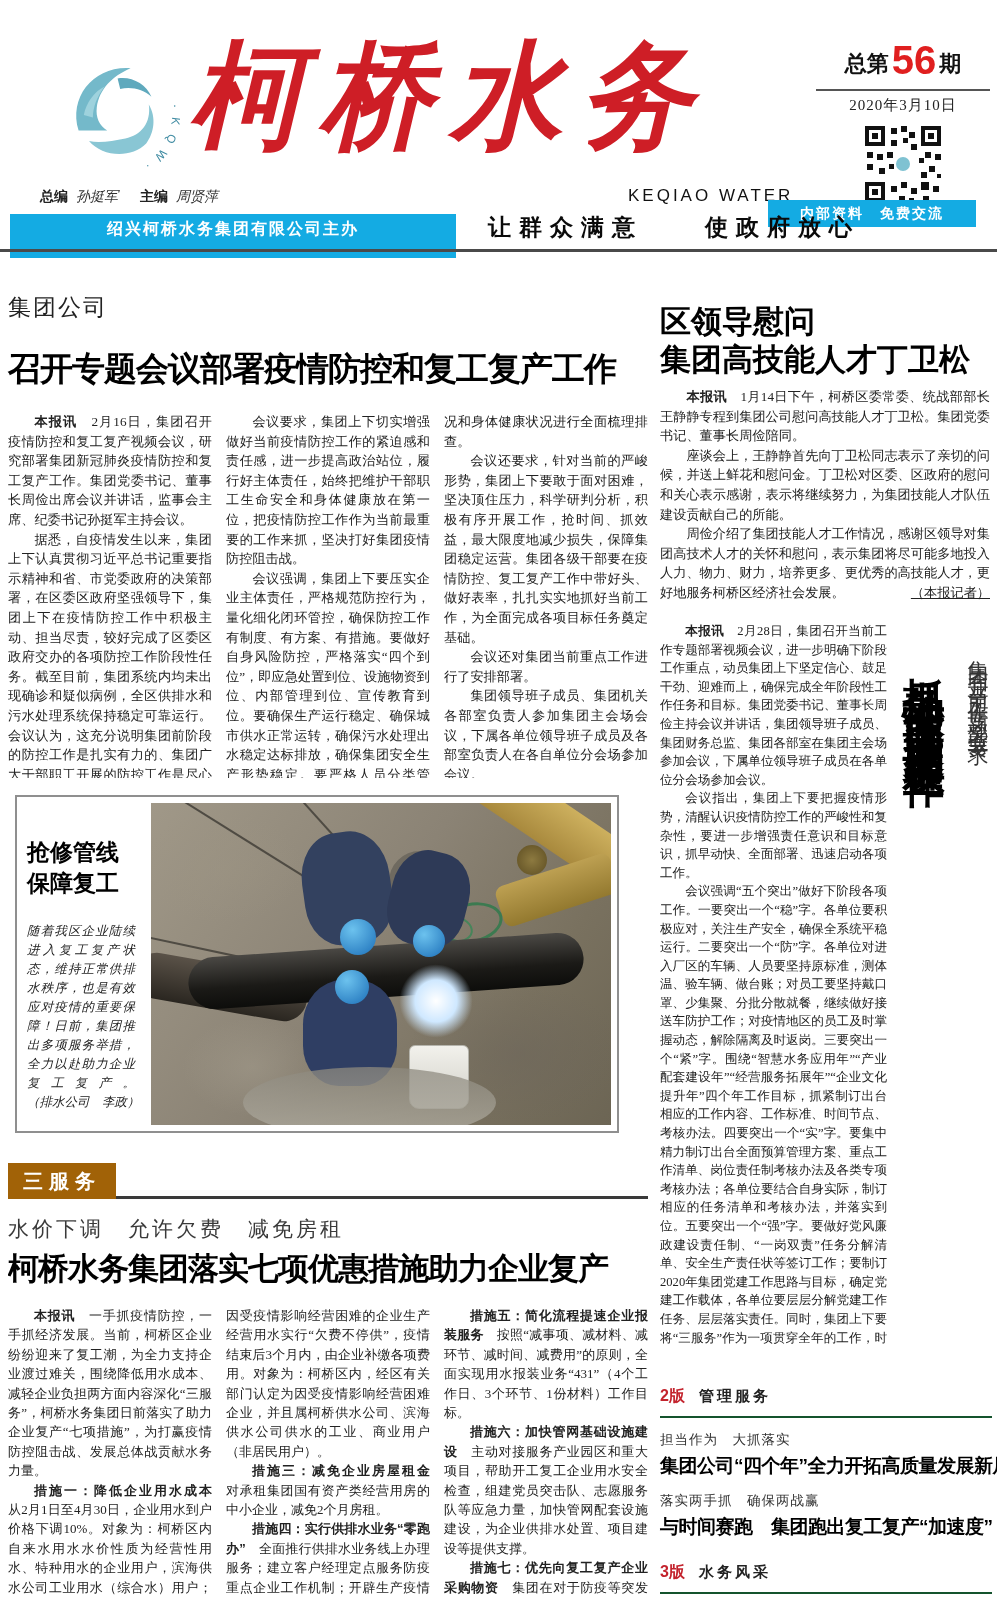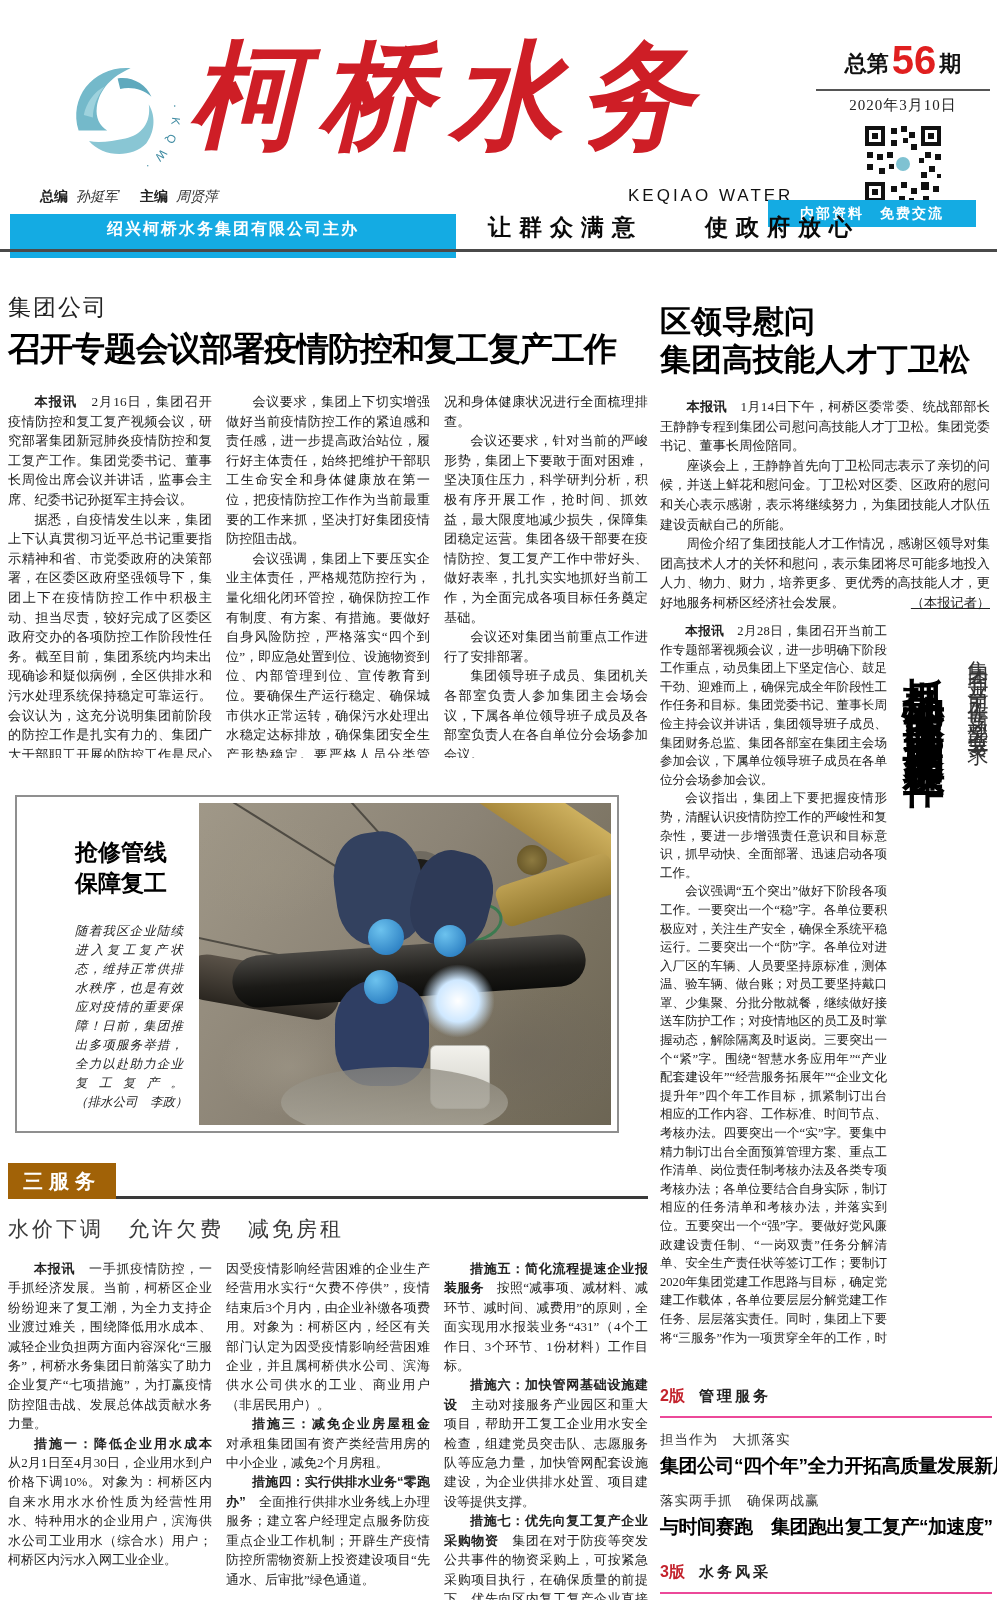--- a/index.html
+++ b/index.html
@@ -38,41 +38,41 @@
   .ind{text-indent:2em;}
   .lead-in{font-family:"Liberation Sans",sans-serif;font-weight:bold;}
   .byline-inline{float:right;text-decoration:underline;}
   .columns{display:flex;gap:14px;}
   .col{width:204px;font-size:13.2px;line-height:19.6px;text-align:justify;color:#222;}
 
   
   .lead-article{position:absolute;left:8px;top:292px;width:640px;}
   .la-kicker{font-size:23px;color:#222;letter-spacing:2px;}
   .la-headline{font-family:"Liberation Sans","DejaVu Sans",sans-serif;font-weight:bold;
-    font-size:33px;letter-spacing:-1px;color:#000;margin-top:4px;white-space:nowrap;}
+    font-size:33px;letter-spacing:-1px;color:#000;margin-top:24px;white-space:nowrap;}
   .lead-article .columns{margin-top:20px;height:366px;overflow:hidden;}
 
   
   .visit-article{position:absolute;left:660px;top:303px;width:330px;}
   .va-headline{font-family:"Liberation Sans","DejaVu Sans",sans-serif;font-weight:bold;
     font-size:31px;line-height:38px;color:#000;}
-  .va-body{margin-top:18px;font-size:13.2px;line-height:19.6px;text-align:justify;color:#222;}
+  .va-body{margin-top:8px;font-size:13.2px;line-height:19.6px;text-align:justify;color:#222;}
 
   
   .deploy-article{position:absolute;left:660px;top:622px;width:332px;height:724px;display:flex;}
   .deploy-text{width:227px;font-size:12.6px;line-height:18.6px;text-align:justify;
     color:#222;height:724px;overflow:hidden;}
   .deploy-heads{width:105px;writing-mode:vertical-rl;padding-top:22px;box-sizing:border-box;}
   .v-kicker{font-size:21px;letter-spacing:6px;color:#333;}
   .v-headline{font-family:"Liberation Sans","DejaVu Sans",sans-serif;font-weight:bold;
     font-size:42px;letter-spacing:6px;color:#000;margin-right:12px;}
 
   
   .photo-box{position:absolute;left:15px;top:795px;width:604px;height:338px;
-    border:2px solid #8f8f8f;box-sizing:border-box;display:flex;background:#fff;padding-left:48px;}
+    border:2px solid #8f8f8f;box-sizing:border-box;display:flex;background:#fff;}
   .photo-side{width:108px;padding:0 10px;box-sizing:content-box;}
   .photo-title{margin-top:40px;font-family:"Liberation Sans","DejaVu Sans",sans-serif;
     font-weight:bold;font-size:23px;line-height:31px;color:#000;}
   .photo-caption{margin-top:22px;font-family:"DejaVu Serif",serif;font-style:italic;
     font-size:12.5px;line-height:19px;text-align:justify;color:#222;}
   .credit{white-space:nowrap;}
   .photo{flex:1;margin:6px;position:relative;overflow:hidden;
     background:
       radial-gradient(120px 80px at 15% 20%, rgba(156,148,131,.45), transparent 70%),
       radial-gradient(160px 100px at 80% 78%, rgba(109,102,91,.55), transparent 70%),
@@ -118,21 +118,21 @@
     color:#fff;font-family:"Liberation Sans",sans-serif;font-weight:bold;font-size:20px;
     line-height:36px;text-align:center;letter-spacing:6px;}
   .service-kicker{margin-top:16px;font-size:21px;color:#3a3a3a;letter-spacing:3px;}
   .service-headline{margin-top:5px;font-family:"Liberation Sans","DejaVu Sans",sans-serif;
     font-weight:bold;font-size:31px;letter-spacing:-1px;color:#000;white-space:nowrap;}
   .service-section .columns{margin-top:16px;}
   .service-section .col{font-size:13px;line-height:19.4px;}
 
   
   .page-index{position:absolute;left:660px;top:1386px;width:332px;}
-  .index-header{display:flex;align-items:baseline;gap:14px;border-bottom:2px solid #ec4899;
+  .index-header{display:flex;align-items:baseline;gap:14px;border-bottom:2px solid #14532d;
     padding-bottom:9px;}
   .index-page{color:#c3232d;font-family:"Liberation Sans",sans-serif;font-weight:bold;font-size:16px;}
   .index-section{font-family:"Liberation Sans",sans-serif;font-weight:bold;font-size:15px;
     color:#222;letter-spacing:3px;}
   .index-kicker{margin-top:13px;font-family:"Liberation Sans",sans-serif;font-size:13.5px;
     color:#333;letter-spacing:1px;}
   .index-title{margin-top:4px;font-family:"Liberation Sans","DejaVu Sans",sans-serif;
     font-weight:bold;font-size:19px;color:#000;white-space:nowrap;letter-spacing:-0.5px;}
   .index-header.second{margin-top:22px;}
 </style>
@@ -300,20 +300,21 @@
       <div class="ph ph-bucket"></div>
       <div class="ph ph-puddle"></div>
     </div>
   </section>
 
   <section class="service-section">
     <div class="service-tagrow">
       <div class="service-tag">三服务</div>
     </div>
     <div class="service-kicker">水价下调　允许欠费　减免房租</div>
+    <div class="service-headline">柯桥水务集团落实七项优惠措施助力企业复产</div>
     <div class="columns">
       <div class="col">
         <p class="ind"><span class="lead-in">本报讯　</span><span>一手抓疫情防控，一手抓经济发展。当前，柯桥区企业纷纷迎来了复工潮，为全力支持企业渡过难关，围绕降低用水成本、减轻企业负担两方面内容深化“三服务”，柯桥水务集团日前落实了助力企业复产“七项措施”，为打赢疫情防控阻击战、发展总体战贡献水务力量。</span></p>
         <p class="ind"><span class="lead-in">措施一：降低企业用水成本　</span><span>从2月1日至4月30日，企业用水到户价格下调10%。对象为：柯桥区内自来水用水水价性质为经营性用水、特种用水的企业用户，滨海供水公司工业用水（综合水）用户；柯桥区内污水入网工业企业。</span></p>
 
       </div>
       <div class="col">
         <p>因受疫情影响经营困难的企业生产经营用水实行“欠费不停供”，疫情结束后3个月内，由企业补缴各项费用。对象为：柯桥区内，经区有关部门认定为因受疫情影响经营困难企业，并且属柯桥供水公司、滨海供水公司供水的工业、商业用户（非居民用户）。</p>
         <p class="ind"><span class="lead-in">措施三：减免企业房屋租金　</span><span>对承租集团国有资产类经营用房的中小企业，减免2个月房租。</span></p>
         <p class="ind"><span class="lead-in">措施四：实行供排水业务“零跑办”　</span><span>全面推行供排水业务线上办理服务；建立客户经理定点服务防疫重点企业工作机制；开辟生产疫情防控所需物资新上投资建设项目“先通水、后审批”绿色通道。</span></p>

